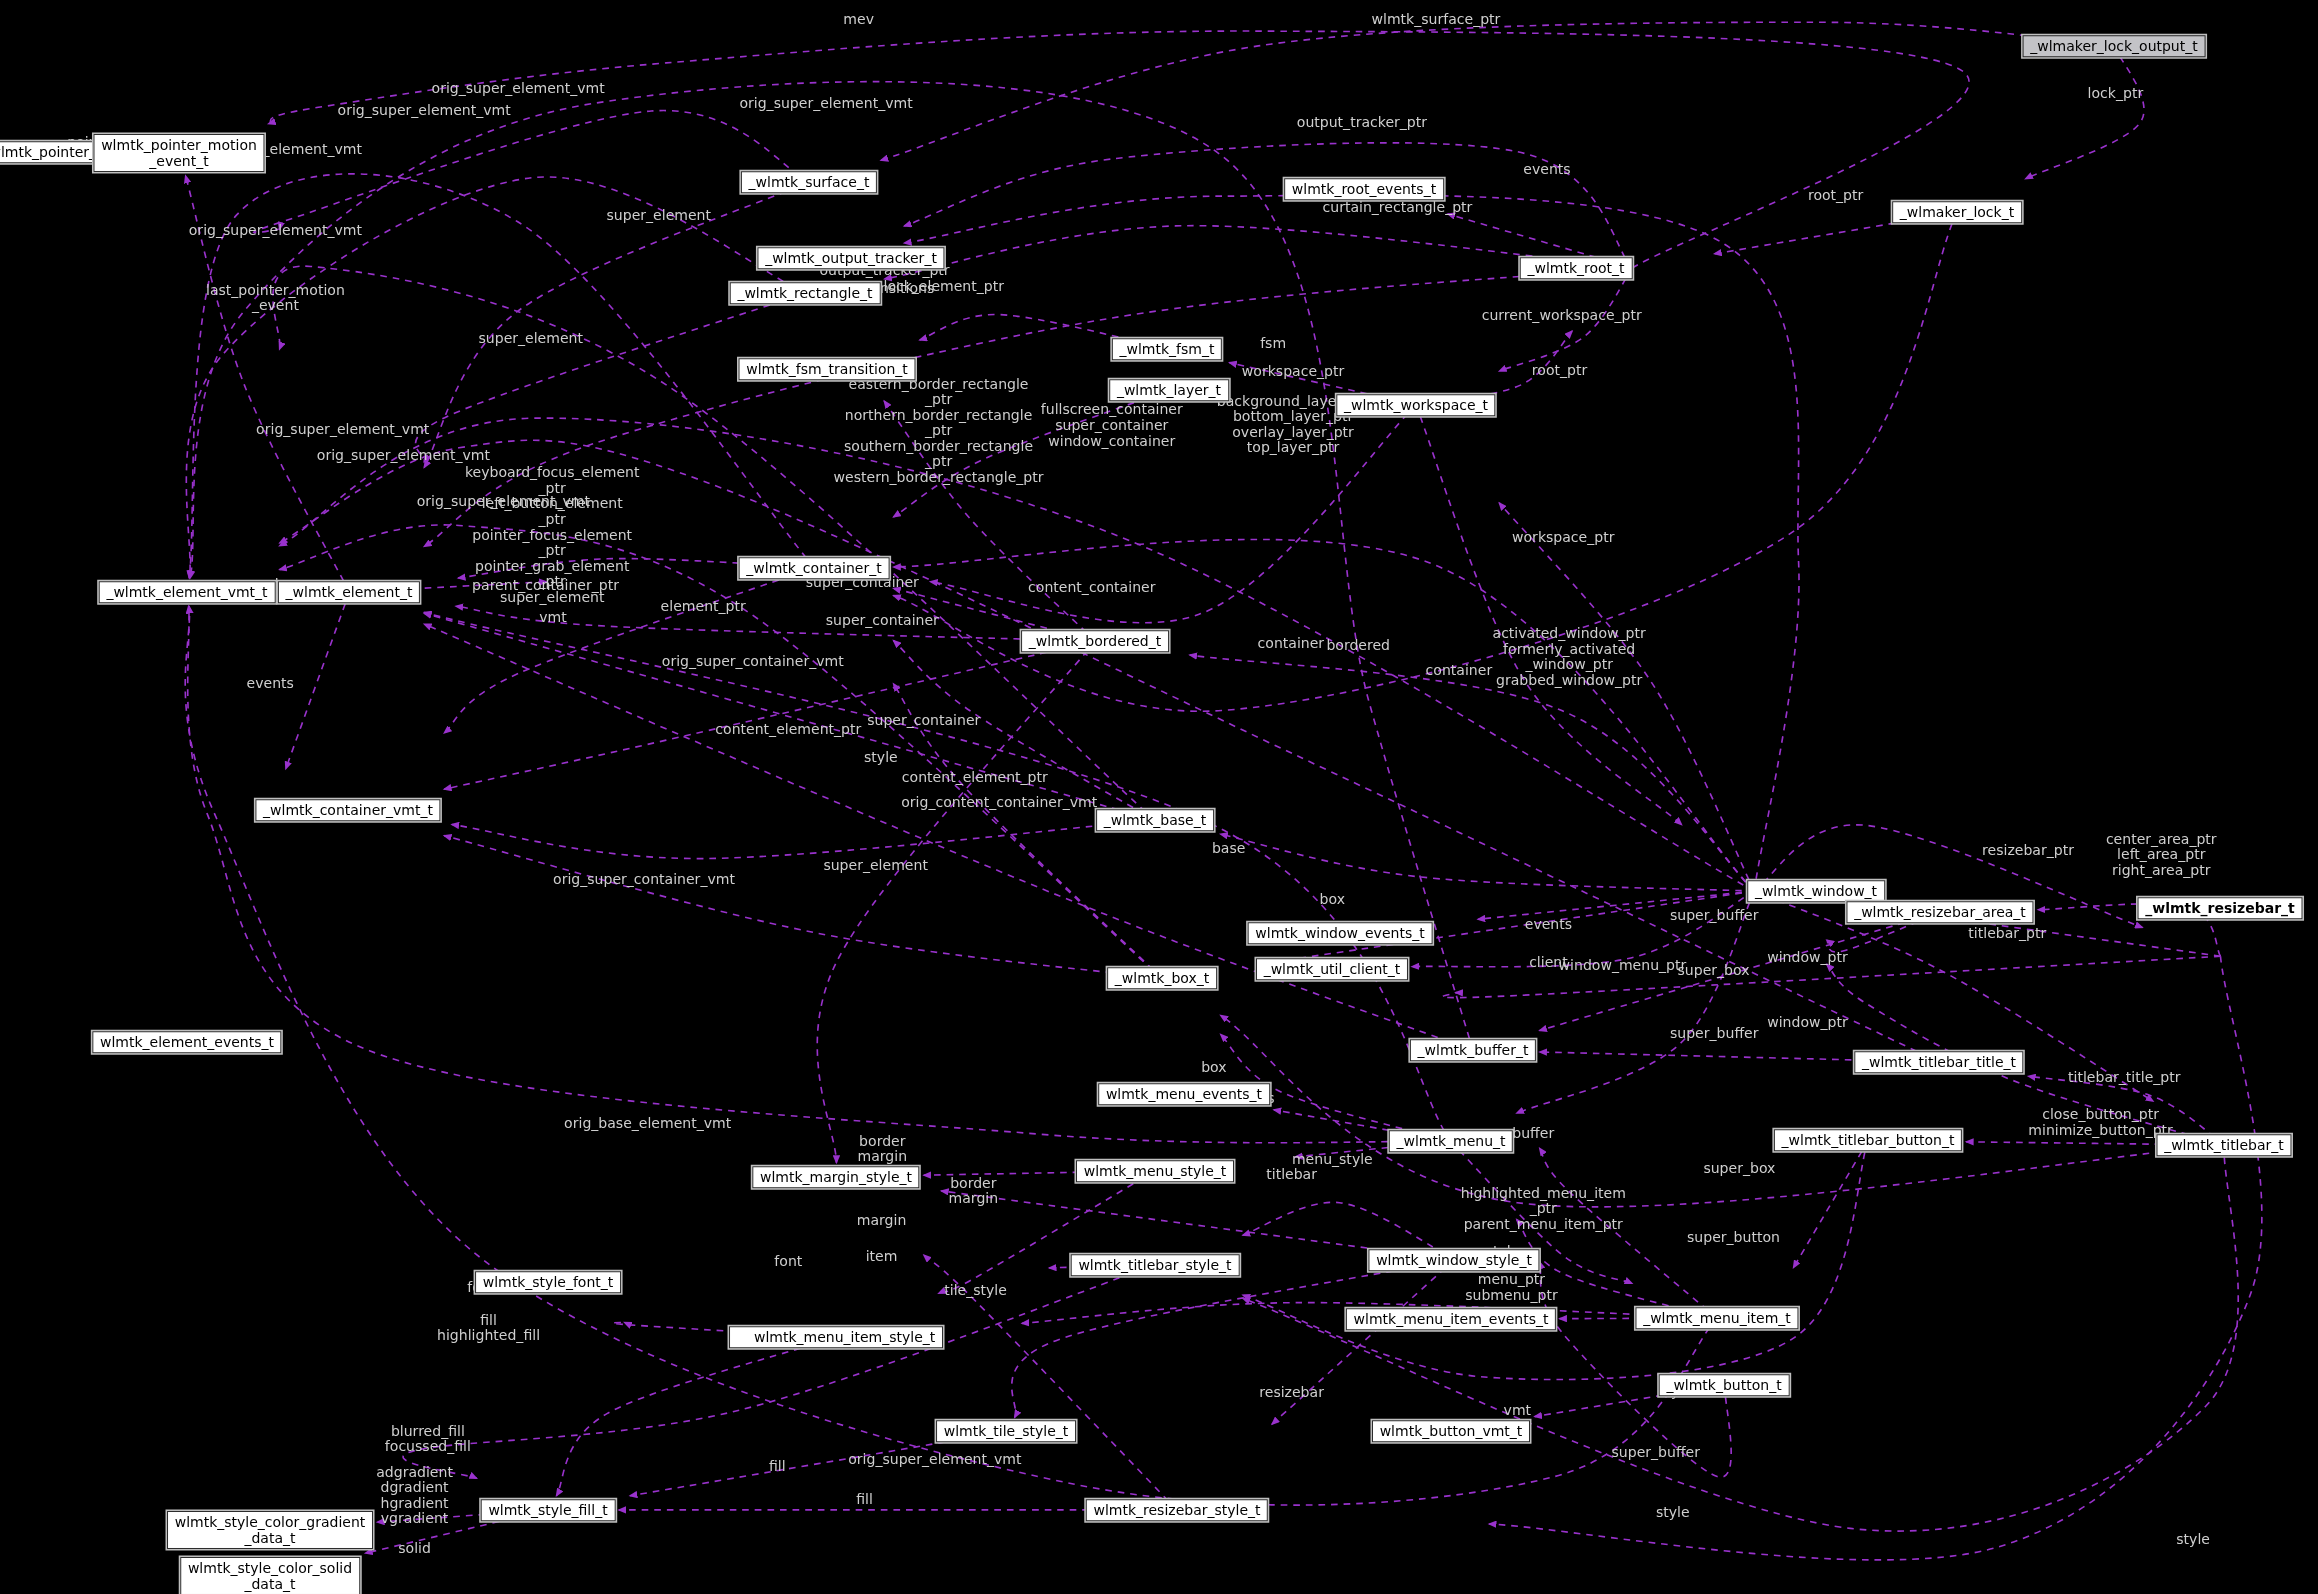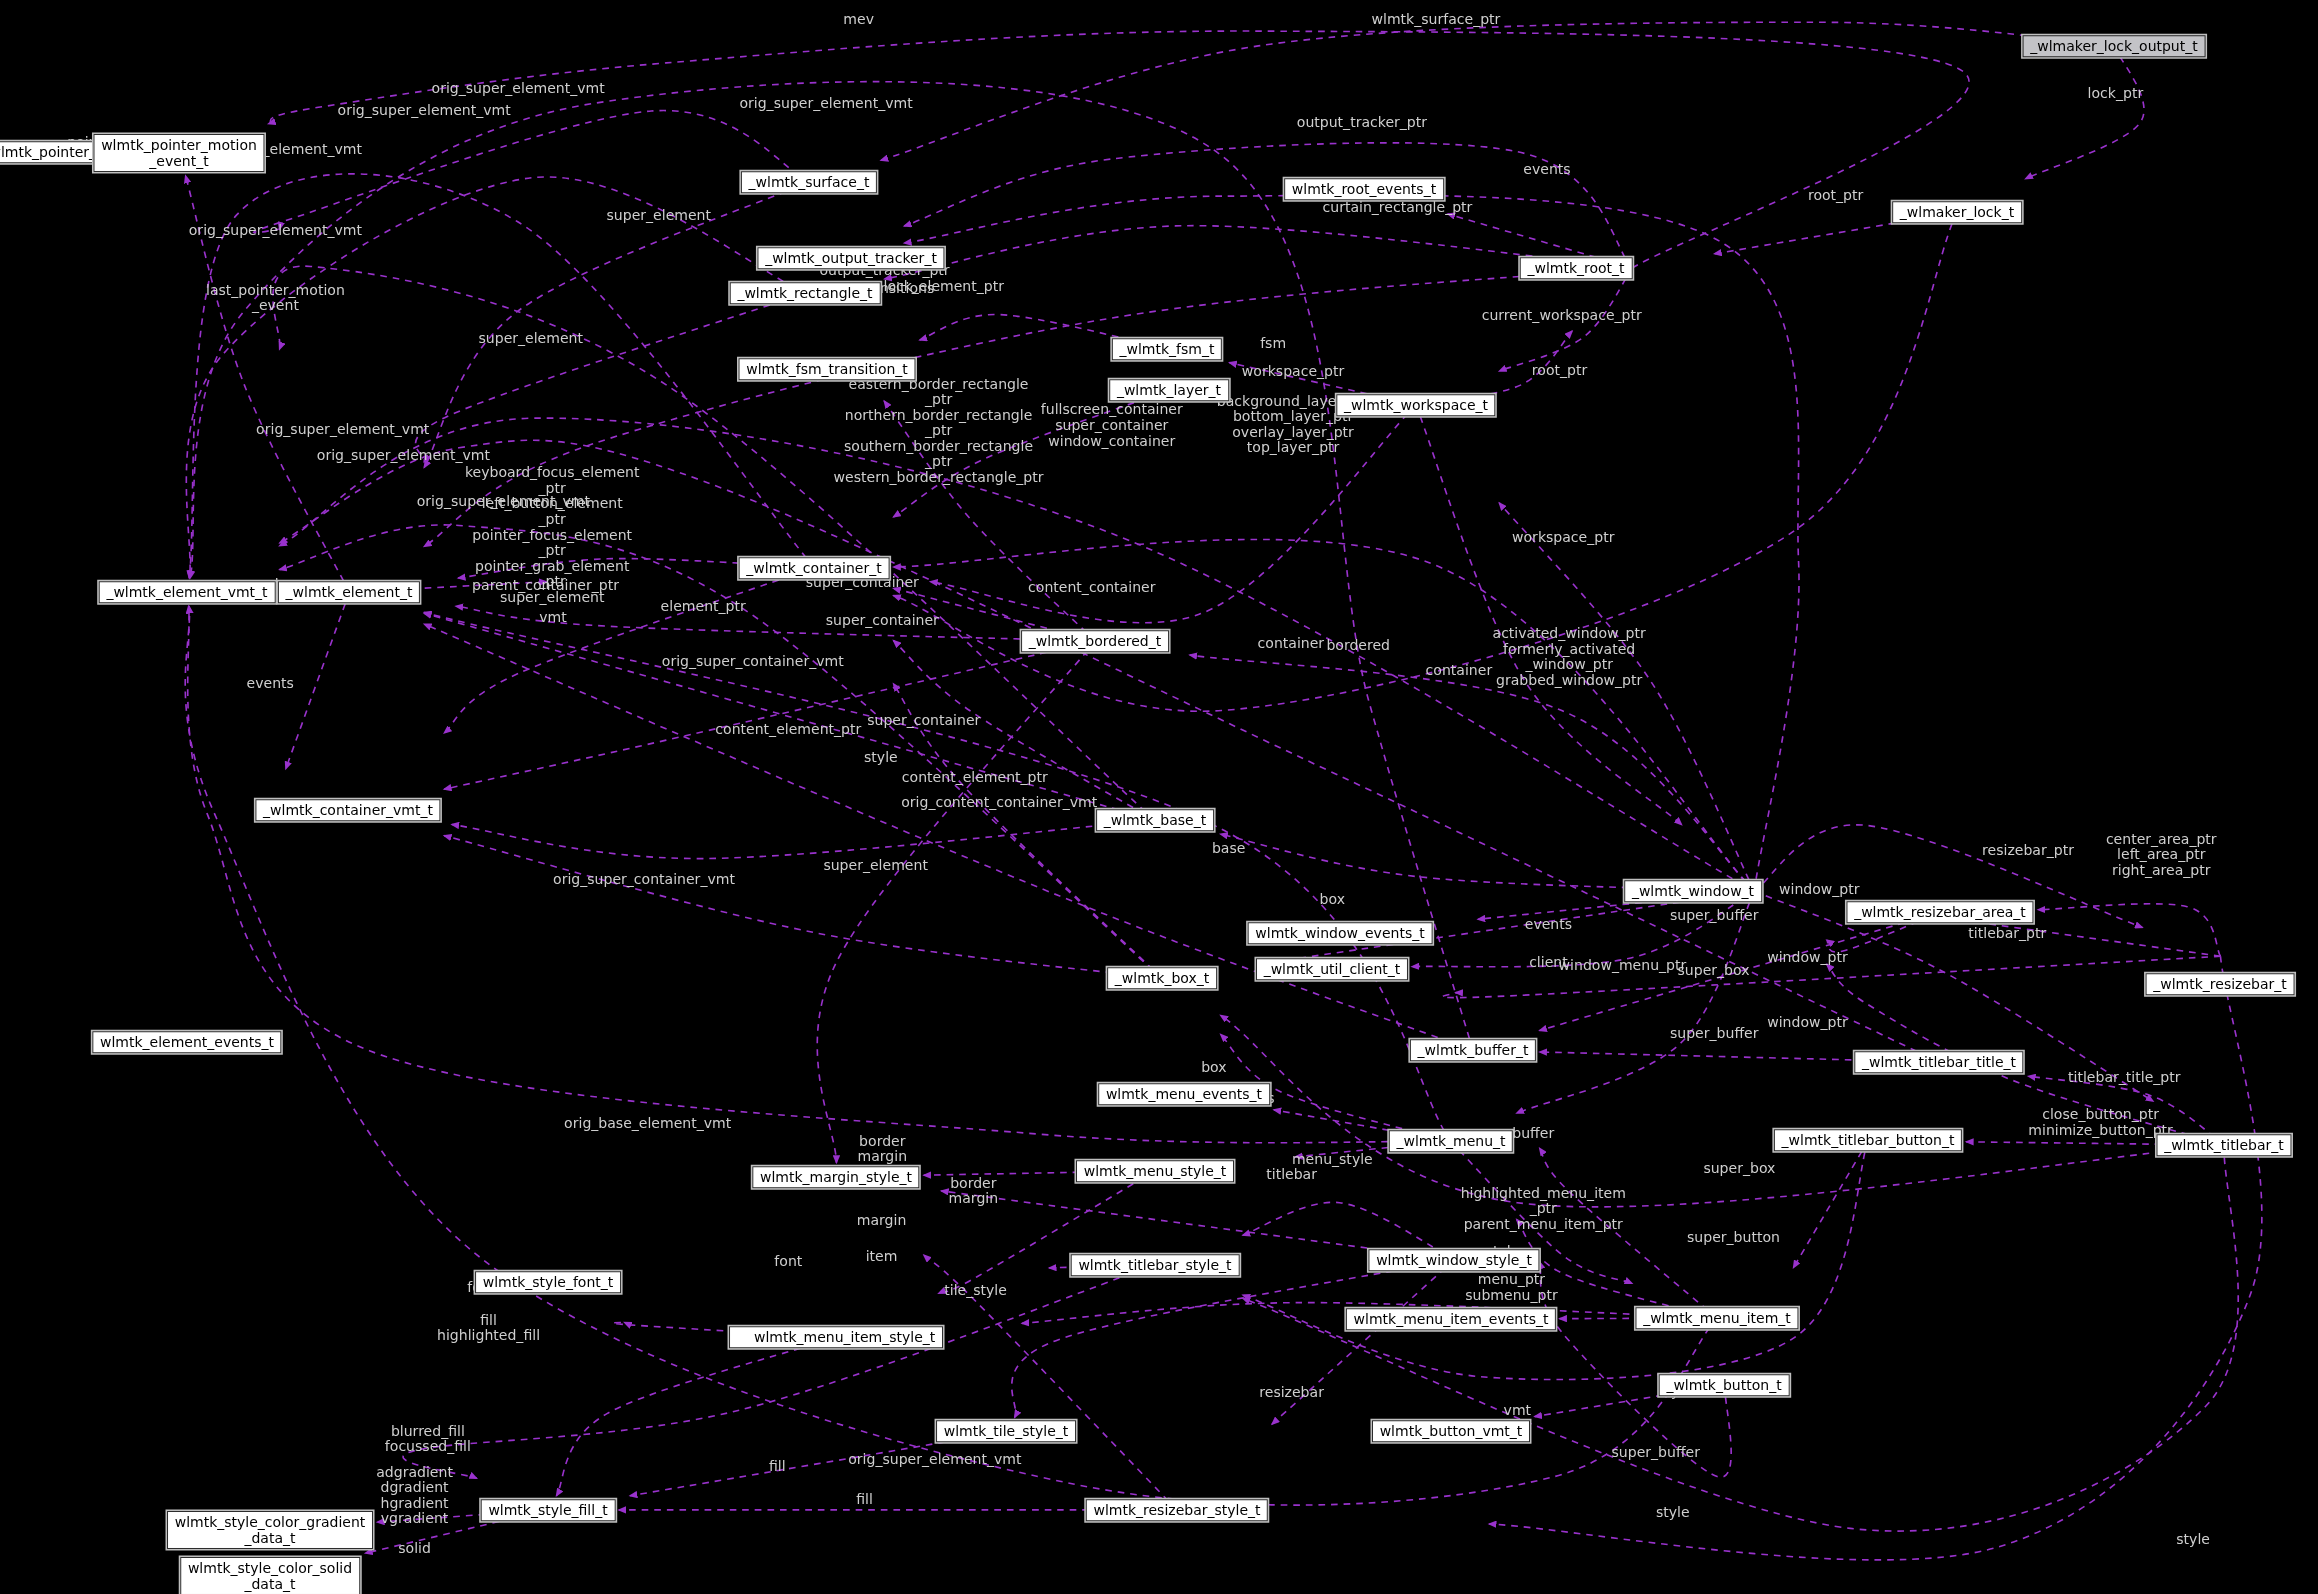--- a/index.html
+++ b/index.html
@@ -241,25 +241,25 @@
       <div class="node" style="left: 1167px; top: 349px;">_wlmtk_fsm_t</div>
       <div class="node" style="left: 1169px; top: 390px;">_wlmtk_layer_t</div>
       <div class="node" style="left: 1416px; top: 405px;">_wlmtk_workspace_t</div>
       <div class="node" style="left: 187px; top: 592px;">_wlmtk_element_vmt_t</div>
       <div class="node" style="left: 349px; top: 592px;">_wlmtk_element_t</div>
       <div class="node" style="left: 814px; top: 568px;">_wlmtk_container_t</div>
       <div class="node" style="left: 1095px; top: 641px;">_wlmtk_bordered_t</div>
       <div class="node" style="left: 348px; top: 810px;">_wlmtk_container_vmt_t</div>
       <div class="node" style="left: 1155px; top: 820px;">_wlmtk_base_t</div>
       <div class="node" style="left: 187px; top: 1042px;">wlmtk_element_events_t</div>
-      <div class="node" style="left: 1693px; top: 891px;">_wlmtk_window_t</div>
+      <div class="node" style="left: 1816px; top: 891px;">_wlmtk_window_t</div>
       <div class="node" style="left: 1340px; top: 933px;">wlmtk_window_events_t</div>
       <div class="node" style="left: 1332px; top: 969px;">_wlmtk_util_client_t</div>
       <div class="node" style="left: 1940px; top: 912px;">_wlmtk_resizebar_area_t</div>
-      <div class="node" style="left: 2220px; top: 984px;">_wlmtk_resizebar_t</div>
+      <div class="node" style="left: 2220px; top: 908px; font-weight: bold;">_wlmtk_resizebar_t</div>
       <div class="node" style="left: 1162px; top: 978px;">_wlmtk_box_t</div>
       <div class="node" style="left: 1473px; top: 1050px;">_wlmtk_buffer_t</div>
       <div class="node" style="left: 1939px; top: 1062px;">_wlmtk_titlebar_title_t</div>
       <div class="node" style="left: 1184px; top: 1094px;">wlmtk_menu_events_t</div>
       <div class="node" style="left: 1451px; top: 1141px;">_wlmtk_menu_t</div>
       <div class="node" style="left: 1868px; top: 1140px;">_wlmtk_titlebar_button_t</div>
       <div class="node" style="left: 2224px; top: 1145px; text-align: center;">_wlmtk_titlebar_t</div>
       <div class="node" style="left: 836px; top: 1177px;">wlmtk_margin_style_t</div>
       <div class="node" style="left: 1155px; top: 1171px;">wlmtk_menu_style_t</div>
       <div class="node" style="left: 1454px; top: 1260px;">wlmtk_window_style_t</div>

